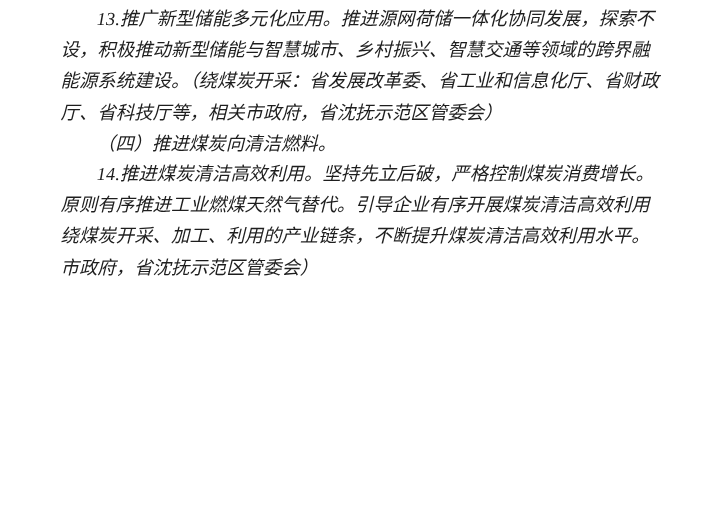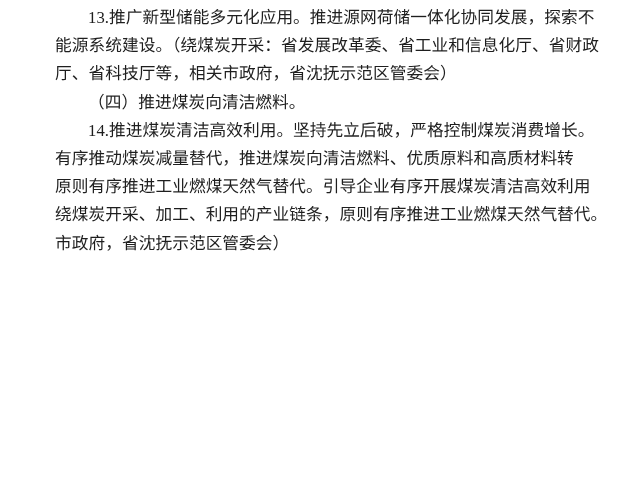--- a/index.html
+++ b/index.html
@@ -13,41 +13,42 @@
     height: 482px;
     background: #ffffff;
     overflow: hidden;
     font-family: "Liberation Serif", "DejaVu Serif", serif;
   }
   .text-block {
     position: absolute;
     left: 55px;
     top: 4px;
     width: 542px;
+    font-style: italic;
   }
   .line {
     height: 28.2px;
     line-height: 28.2px;
     font-size: 16.7px;
     color: #1e1e1e;
     white-space: nowrap;
     letter-spacing: 0.05px;
   }
   .indent {
     padding-left: 33px;
   }
 </style>
 </head>
 <body>
 
 <div class="doc-page">
   <div class="text-block">
     <div class="line indent">13.推广新型储能多元化应用。推进源网荷储一体化协同发展，探索不</div>
+    <div class="line">设，积极推动新型储能与智慧城市、乡村振兴、智慧交通等领域的跨界融</div>
     <div class="line">能源系统建设。（绕煤炭开采：省发展改革委、省工业和信息化厅、省财政</div>
     <div class="line">厅、省科技厅等，相关市政府，省沈抚示范区管委会）</div>
     <div class="line indent">（四）推进煤炭向清洁燃料。</div>
     <div class="line indent">14.推进煤炭清洁高效利用。坚持先立后破，严格控制煤炭消费增长。</div>
-    <div class="line">有序推动煤炭减量替代，推进煤炭向清洁燃料、优质原料和高质材料转</div>
     <div class="line">原则有序推进工业燃煤天然气替代。引导企业有序开展煤炭清洁高效利用</div>
-    <div class="line">绕煤炭开采、加工、利用的产业链条，原则有序推进工业燃煤天然气替代。</div>
+    <div class="line">绕煤炭开采、加工、利用的产业链条，不断提升煤炭清洁高效利用水平。</div>
     <div class="line">市政府，省沈抚示范区管委会）</div>
   </div>
 </div>
 
 </body></html>

